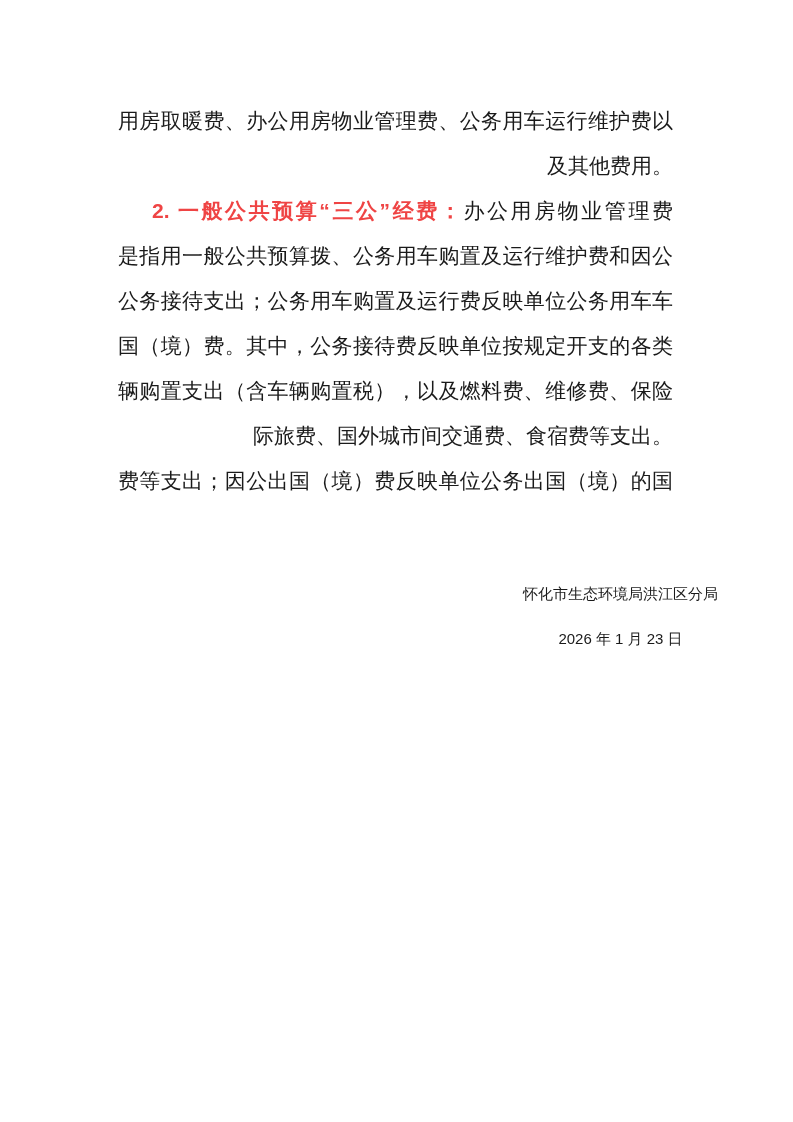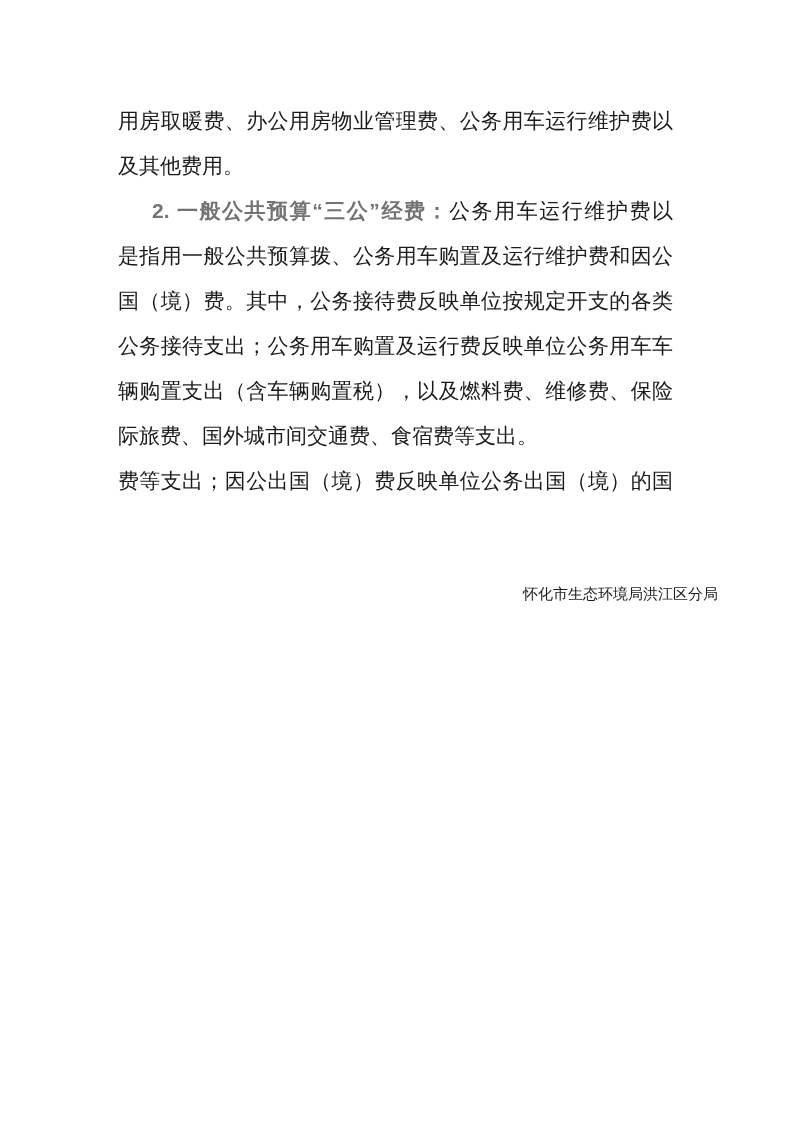--- a/index.html
+++ b/index.html
@@ -21,33 +21,33 @@
     position: absolute;
     left: 118px;
     top: 98px;
     width: 555px;
     font-size: 21px;
     line-height: 45px;
   }
   .line {
     height: 45px;
     overflow: hidden;
-    text-align: left;
+    text-align: right;
   }
   
   .line.full {
     text-align: justify;
     text-align-last: justify;
   }
   .line.indent {
     text-indent: 34px;
   }
   .bold {
     font-weight: 700;
-    color: #737373;
+    color: #ef4444;
   }
   .signature {
     position: absolute;
     top: 571px;
     right: 120px;
     font-size: 15px;
     line-height: 45px;
     text-align: center;
     white-space: nowrap;
   }
@@ -58,33 +58,34 @@
 <body>
 
 <div class="page">
 
   <div class="body-text">
 
     <div class="line full">用房取暖费、办公用房物业管理费、公务用车运行维护费以</div>
 
     <div class="line">及其他费用。</div>
 
-    <div class="line full indent"><span class="bold">2. 一般公共预算“三公”经费：</span><span>公务用车运行维护费以</span></div>
+    <div class="line full indent"><span class="bold">2. 一般公共预算“三公”经费：</span><span>办公用房物业管理费</span></div>
 
     <div class="line full">是指用一般公共预算拨、公务用车购置及运行维护费和因公出</div>
 
+    <div class="line full">公务接待支出；公务用车购置及运行费反映单位公务用车车</div>
+
     <div class="line full">国（境）费。其中，公务接待费反映单位按规定开支的各类</div>
-
-    <div class="line full">公务接待支出；公务用车购置及运行费反映单位公务用车车</div>
 
     <div class="line full">辆购置支出（含车辆购置税），以及燃料费、维修费、保险</div>
 
     <div class="line">际旅费、国外城市间交通费、食宿费等支出。</div>
 
     <div class="line full">费等支出；因公出国（境）费反映单位公务出国（境）的国</div>
 
   </div>
 
   <div class="signature">
     <div class="sig-org">怀化市生态环境局洪江区分局</div>
+    <div class="sig-date">2026 年 1 月 23 日</div>
   </div>
 
 </div>
 
 </body></html>

